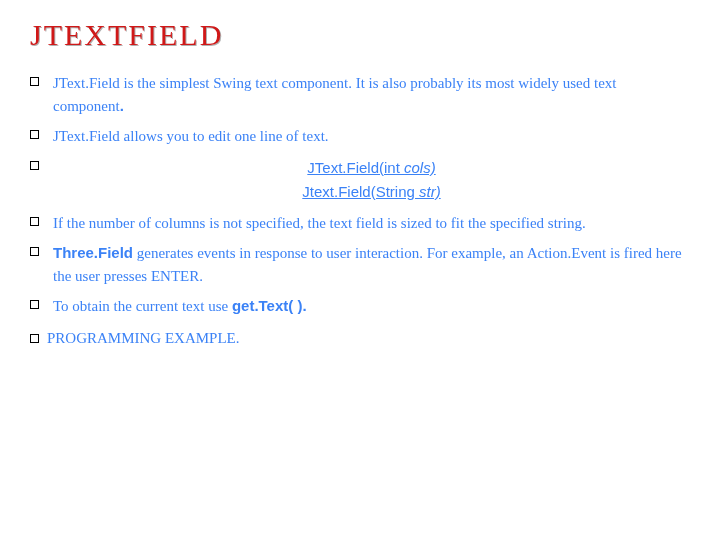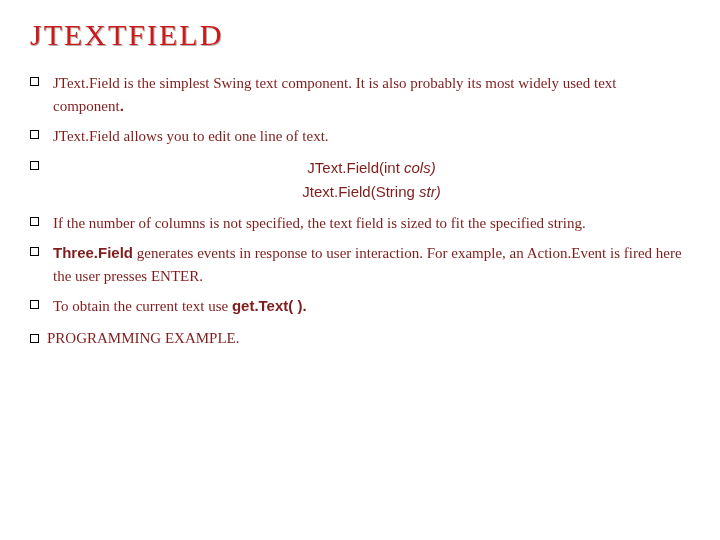--- a/index.html
+++ b/index.html
@@ -14,21 +14,21 @@
   .title {
     font-family: Liberation Serif, serif;
     font-size: 30px;
     letter-spacing: 2px;
     color: #d01818;
     text-shadow: 1px 1px 0 #b0b0b0;
     margin-bottom: 20px;
   }
   .bullets {
     font-size: 15px;
-    color: #7f1d1d;
+    color: #3b82f6;
     line-height: 1.5;
   }
   .item {
     display: flex;
     align-items: flex-start;
     margin-bottom: 8px;
   }
   .sq {
     display: inline-block;
     width: 9px;
@@ -47,20 +47,21 @@
   }
   .sans-bold {
     font-family: Verdana, Arial, sans-serif;
     font-weight: bold;
   }
   .constructors {
     font-family: Verdana, Arial, sans-serif;
     text-align: center;
     font-size: 15px;
     line-height: 1.6;
+    text-decoration: underline;
   }
   .italic {
     font-style: italic;
   }
   .footer {
     text-align: left;
     margin-top: 6px;
   }
   .footer .sq {
     display: inline-block;

